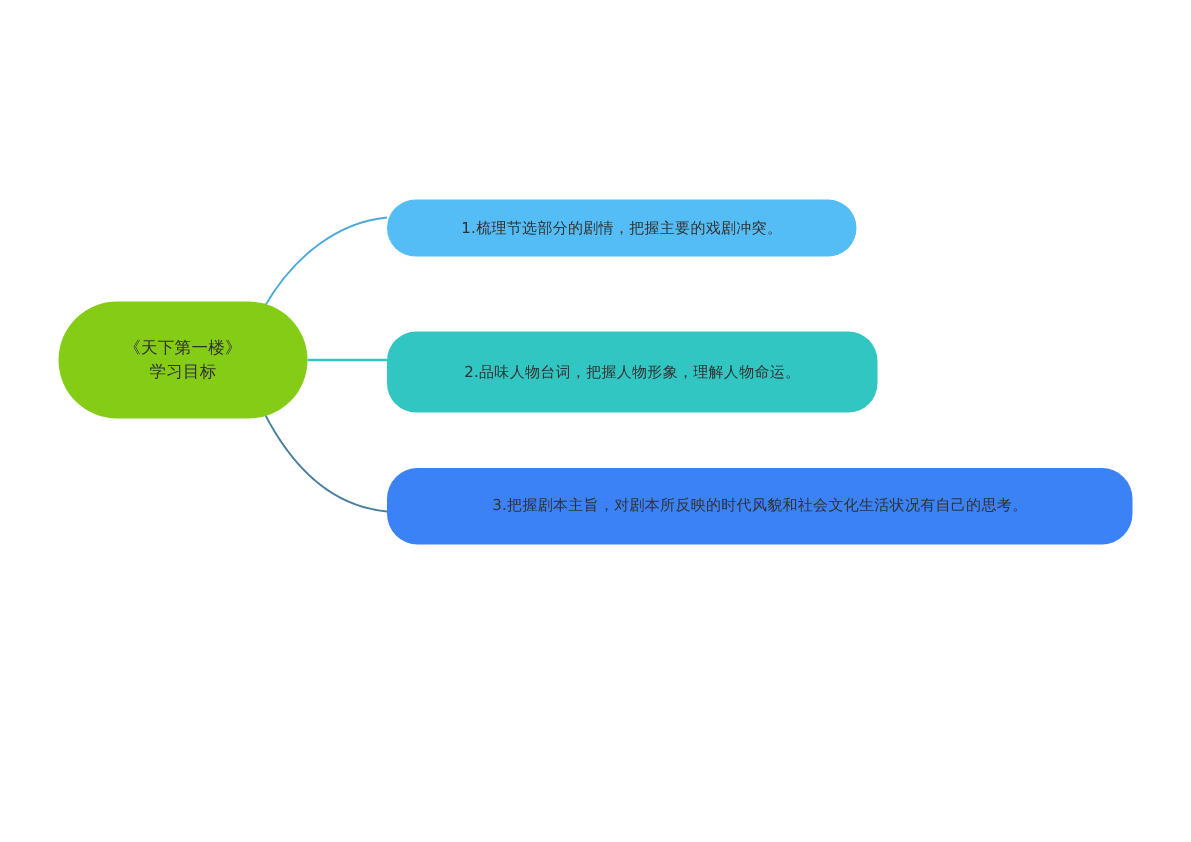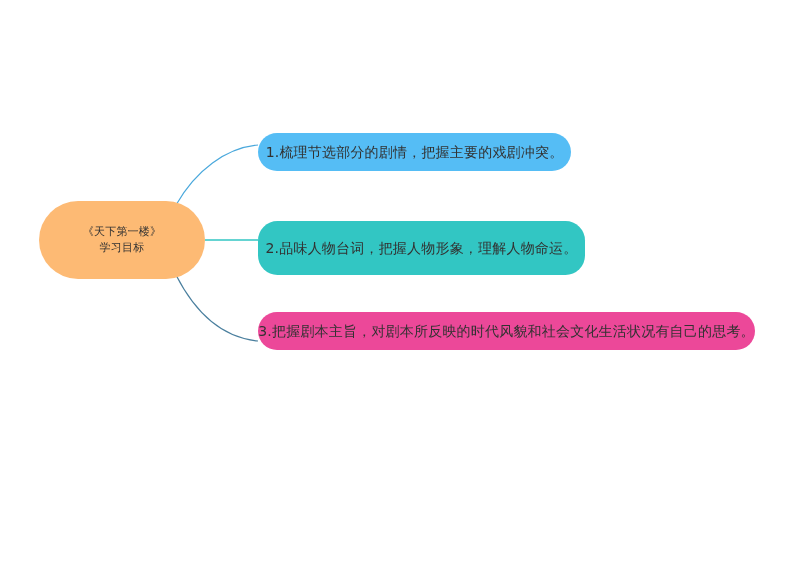--- a/index.html
+++ b/index.html
@@ -42,33 +42,33 @@
     color: #323232;
     line-height: 1.5;
     letter-spacing: 0.2px;
   }
 
   .node-root {
     left: 39px;
     top: 201px;
     width: 166px;
     height: 78px;
-    background: #fdba74;
+    background: #84cc16;
     border-radius: 39px;
     flex-direction: column;
     font-size: 11px;
   }
 
   .node-root .root-line {
     display: block;
     white-space: nowrap;
   }
 
   .node-branch {
-    font-size: 14px;
+    font-size: 10px;
     white-space: nowrap;
     padding: 0 14px;
   }
 
   .node-branch-1 {
     left: 258px;
     top: 133px;
     width: 313px;
     height: 38px;
     background: #55bdf5;
@@ -81,22 +81,22 @@
     width: 327px;
     height: 54px;
     background: #32c6c3;
     border-radius: 19.5px;
   }
 
   .node-branch-3 {
     left: 258px;
     top: 312px;
     width: 497px;
-    height: 38px;
-    background: #ec4899;
+    height: 51px;
+    background: #3b82f6;
     border-radius: 20.5px;
   }
 </style>
 </head>
 <body>
 
 <div id="mindmap-canvas">
 
   <svg id="connector-layer" viewBox="0 0 794 561">
     <path d="M 176 205 C 196 170 226 148 258 145" fill="none" stroke="#4aa8dc" stroke-width="1.2"></path>

